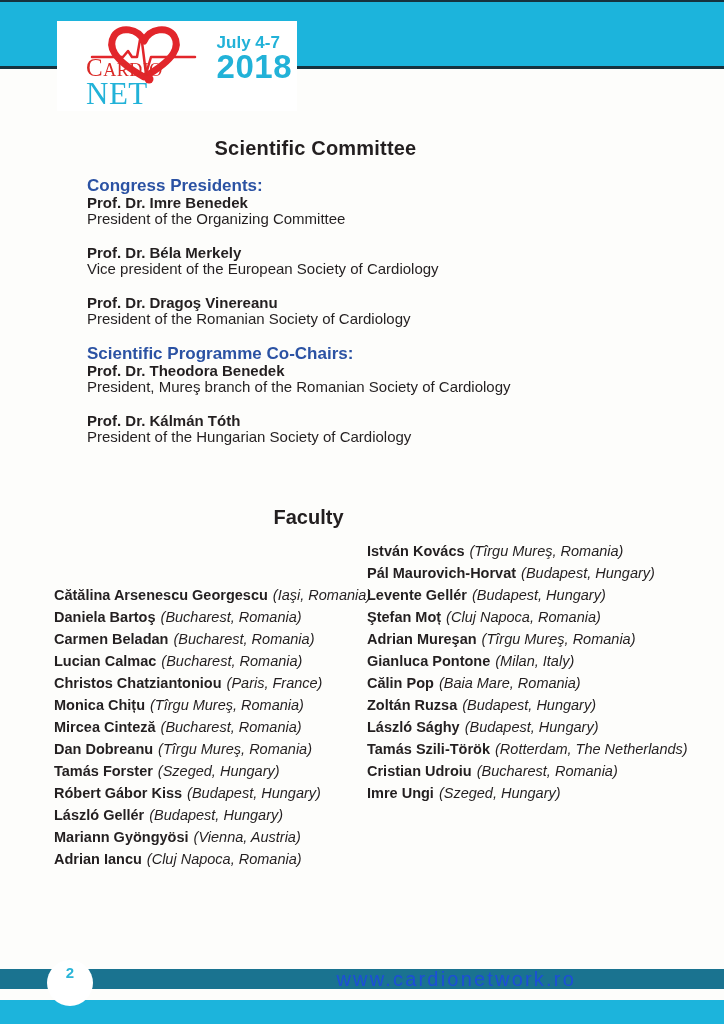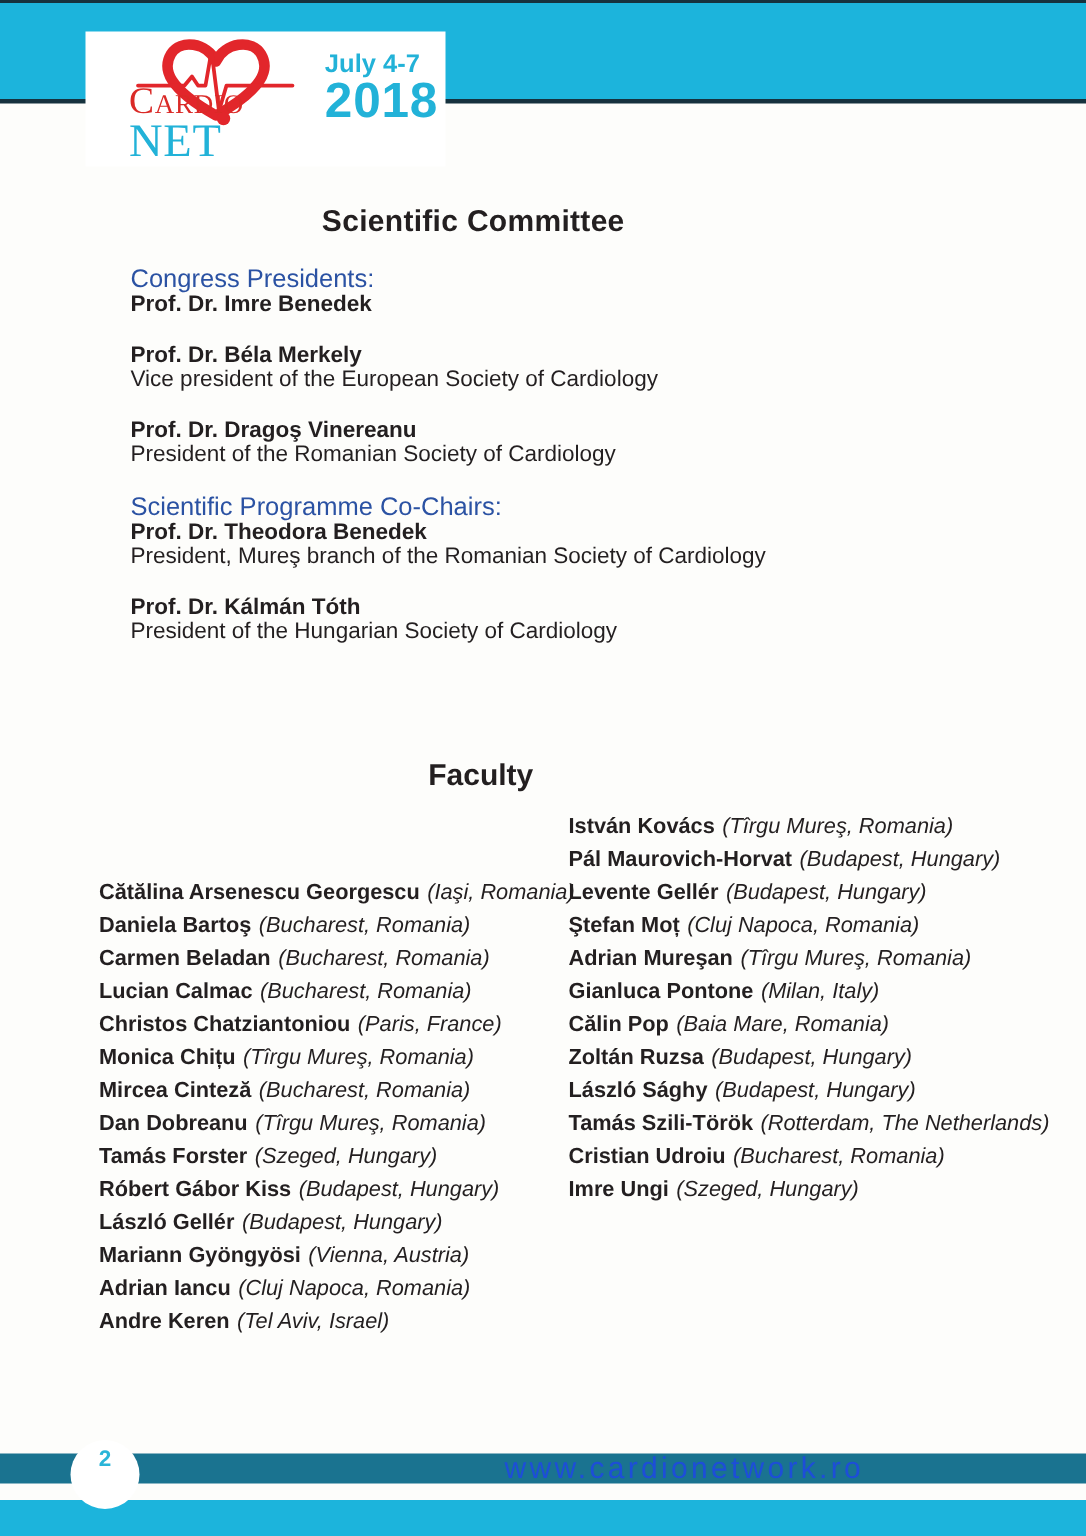--- a/index.html
+++ b/index.html
@@ -18,28 +18,28 @@
   .logo-text-row{position:absolute;left:13px;bottom:3px;display:flex;align-items:baseline;white-space:nowrap;flex-direction:column;}
   .logo-cardio{font-family:"Liberation Serif",serif;font-variant:small-caps;font-size:25px;line-height:25px;color:#da2a27;letter-spacing:0.5px;}
   .logo-net{font-family:"Liberation Serif",serif;font-size:31px;line-height:28px;color:#22b2d8;margin-left:16px;letter-spacing:0.5px;}
   .logo-right{position:absolute;right:5px;top:13px;text-align:left;color:#22b2d8;}
   .logo-dates{font-size:17px;line-height:18px;font-weight:bold;}
   .logo-year{font-size:33px;line-height:30px;font-weight:bold;letter-spacing:0.5px;}
   
   .committee{position:absolute;top:136px;left:0;width:631px;}
   .committee-title{margin:0 0 17px 0;font-size:20px;line-height:24px;font-weight:bold;text-align:center;letter-spacing:0.2px;}
   .committee-body{margin-left:87px;}
-  .group-heading{margin:0;color:#2b52a3;font-size:17px;line-height:18px;font-weight:normal;}
+  .group-heading{margin:0;color:#2b52a3;font-size:17px;line-height:18px;font-weight:bold;}
   .group{margin:0;}
   .group + .group .group-heading{margin-top:2px;}
   .member{margin:0 0 18px 0;}
   .member-name{font-size:15px;line-height:16px;font-weight:bold;}
   .member-role{font-size:15px;line-height:16px;}
   
-  .faculty{position:absolute;top:505px;left:16px;width:609px;}
+  .faculty{position:absolute;top:505px;left:4px;width:609px;}
   .faculty-title{margin:0 0 11px 0;font-size:20px;line-height:24px;font-weight:bold;text-align:center;}
   .faculty-cols{display:flex;align-items:flex-start;}
   .fac-col{white-space:nowrap;}
   .fac-col-1{margin-left:50px;width:313px;margin-top:44px;}
   .fac-col-2{width:340px;}
   .faculty-row{font-size:14.5px;line-height:22px;}
   .fname{font-weight:bold;}
   .floc{font-style:italic;margin-left:5px;}
   
   .footer-bar{position:absolute;top:969px;left:0;width:724px;height:20px;background:#1a7390;z-index:1;}
@@ -77,20 +77,21 @@
   <div class="committee">
     <h1 class="committee-title">Scientific Committee</h1>
     <div class="committee-body">
 
       <div class="group">
         <p class="group-heading">Congress Presidents:</p>
         <div>
 
             <div class="member">
               <div class="member-name">Prof. Dr. Imre Benedek</div>
+              <div class="member-role">President of the Organizing Committee</div>
             </div>
 
             <div class="member">
               <div class="member-name">Prof. Dr. Béla Merkely</div>
               <div class="member-role">Vice president of the European Society of Cardiology</div>
             </div>
 
             <div class="member">
               <div class="member-name">Prof. Dr. Dragoş Vinereanu</div>
               <div class="member-role">President of the Romanian Society of Cardiology</div>
@@ -167,23 +168,20 @@
           </div>
 
           <div class="faculty-row">
             <span class="fname">Mariann Gyöngyösi</span><span class="floc">(Vienna, Austria)</span>
           </div>
 
           <div class="faculty-row">
             <span class="fname">Adrian Iancu</span><span class="floc">(Cluj Napoca, Romania)</span>
           </div>
 
-          <div class="faculty-row">
-            <span class="fname">Andre Keren</span><span class="floc">(Tel Aviv, Israel)</span>
-          </div>
         </div>
       <div class="fac-col fac-col-2">
 
           <div class="faculty-row">
             <span class="fname">István Kovács</span><span class="floc">(Tîrgu Mureş, Romania)</span>
           </div>
 
           <div class="faculty-row">
             <span class="fname">Pál Maurovich-Horvat</span><span class="floc">(Budapest, Hungary)</span>
           </div>

